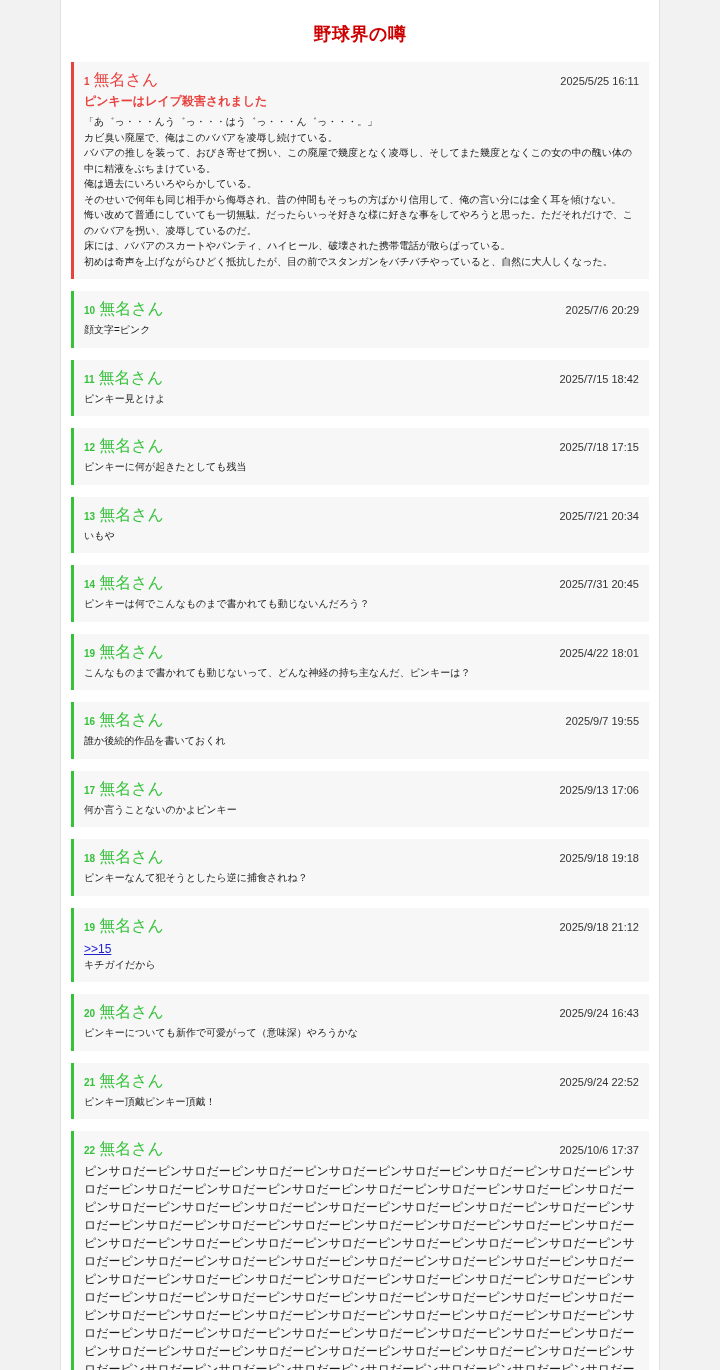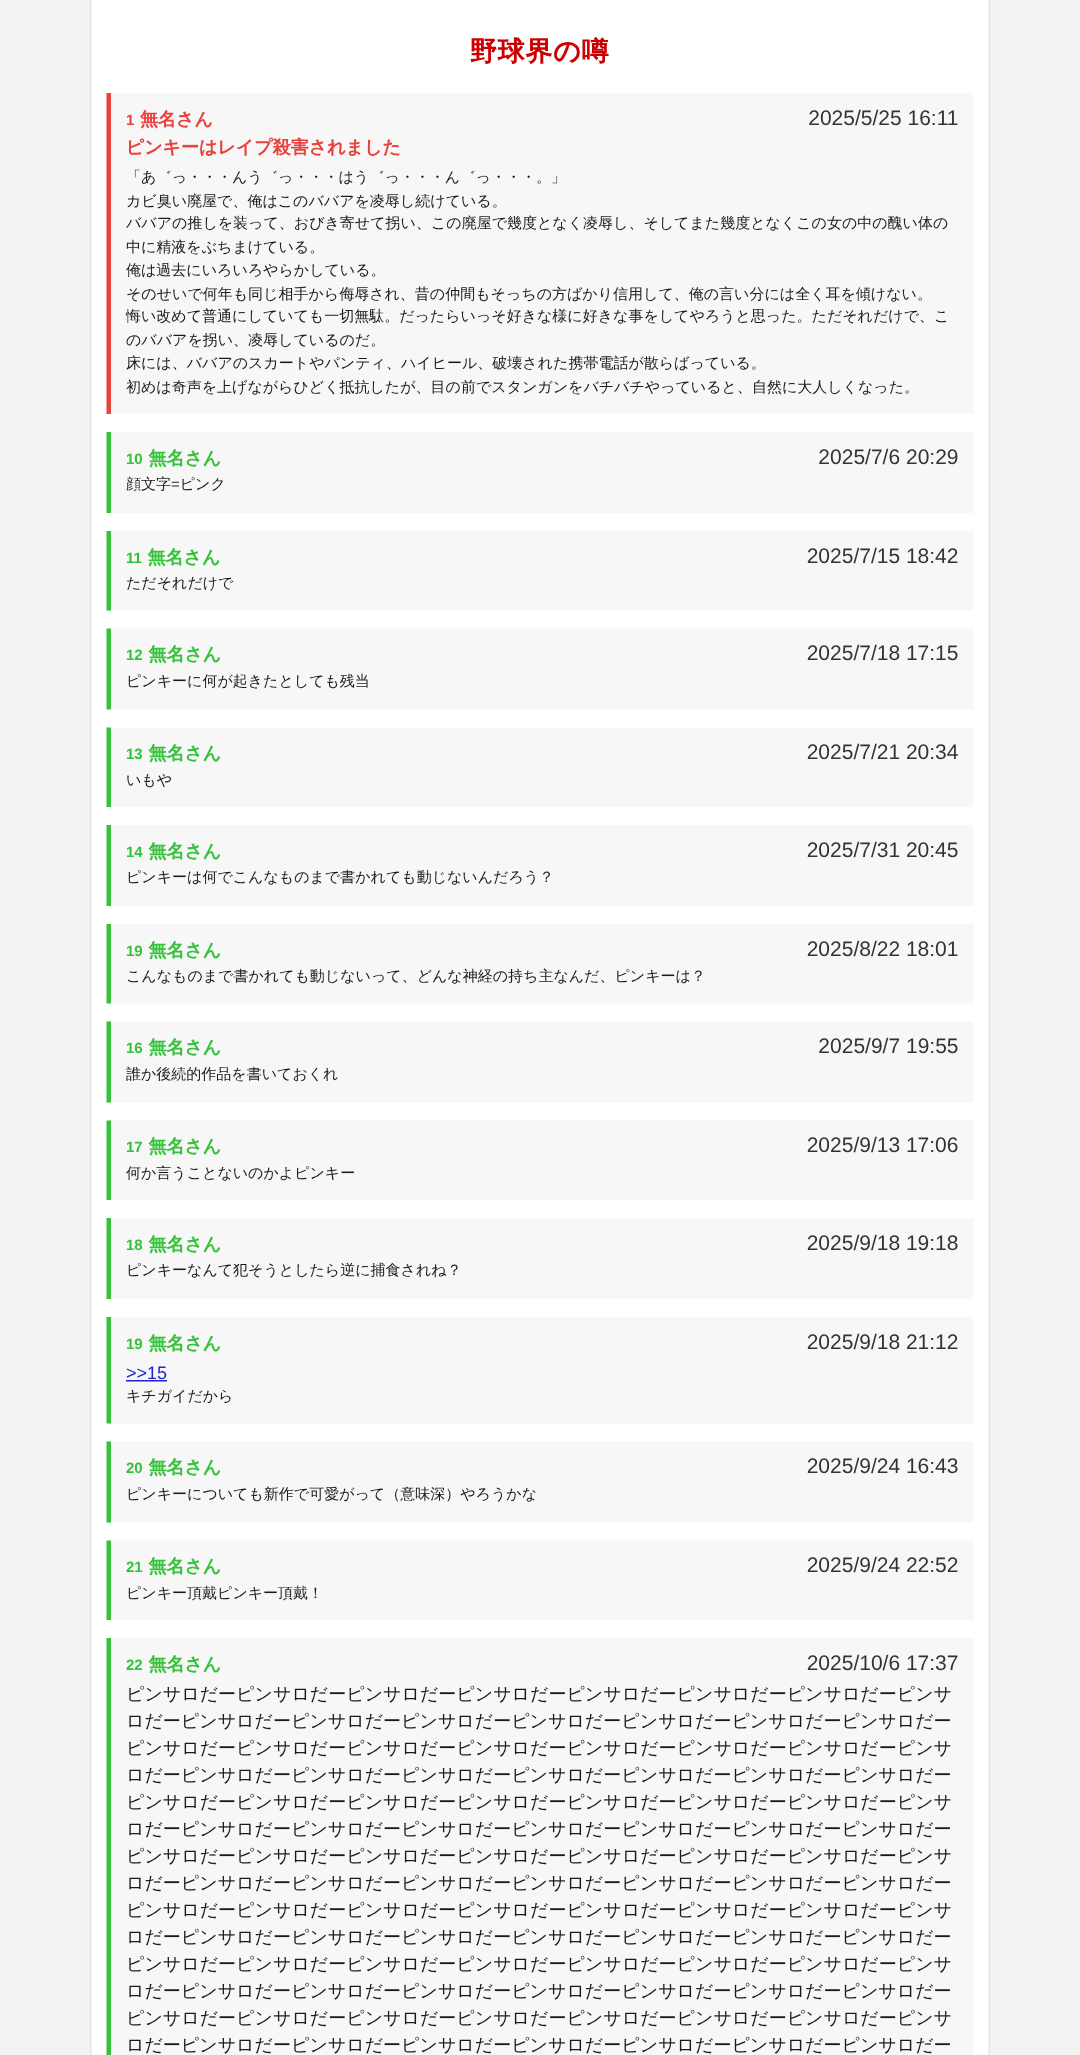--- a/index.html
+++ b/index.html
@@ -57,29 +57,29 @@
   }
   .post-num {
     font-size: 10px;
     font-weight: bold;
     color: #35c23a;
   }
   .post.first .post-num {
     color: #e8423f;
   }
   .post-name {
-    font-size: 12px;
-    font-weight: bold;
+    font-size: 16px;
+    font-weight: normal;
     color: #35c23a;
   }
   .post.first .post-name {
     color: #e8423f;
   }
   .post-date {
-    font-size: 14px;
+    font-size: 11px;
     color: #333333;
     white-space: nowrap;
   }
   .post-subject {
     font-size: 12px;
     font-weight: bold;
     color: #e8423f;
     margin: 1px 0 4px 0;
     font-family: Liberation Mono, monospace;
   }
@@ -142,21 +142,21 @@
         <div class="post-body">顔文字=ピンク</div>
       </div>
       <div class="post">
         <div class="post-head">
           <div class="post-meta">
             <span class="post-num">11</span>
             <span class="post-name">無名さん</span>
           </div>
           <span class="post-date">2025/7/15 18:42</span>
         </div>
-        <div class="post-body">ただそれだけで</div>
+        <div class="post-body">ピンキー見とけよ</div>
       </div>
       <div class="post">
         <div class="post-head">
           <div class="post-meta">
             <span class="post-num">12</span>
             <span class="post-name">無名さん</span>
           </div>
           <span class="post-date">2025/7/18 17:15</span>
         </div>
         <div class="post-body">ピンキーに何が起きたとしても残当</div>
@@ -180,21 +180,21 @@
           <span class="post-date">2025/7/31 20:45</span>
         </div>
         <div class="post-body">ピンキーは何でこんなものまで書かれても動じないんだろう？</div>
       </div>
       <div class="post">
         <div class="post-head">
           <div class="post-meta">
             <span class="post-num">19</span>
             <span class="post-name">無名さん</span>
           </div>
-          <span class="post-date">2025/8/22 18:01</span>
+          <span class="post-date">2025/4/22 18:01</span>
         </div>
         <div class="post-body">こんなものまで書かれても動じないって、どんな神経の持ち主なんだ、ピンキーは？</div>
       </div>
       <div class="post">
         <div class="post-head">
           <div class="post-meta">
             <span class="post-num">16</span>
             <span class="post-name">無名さん</span>
           </div>
           <span class="post-date">2025/9/7 19:55</span>

